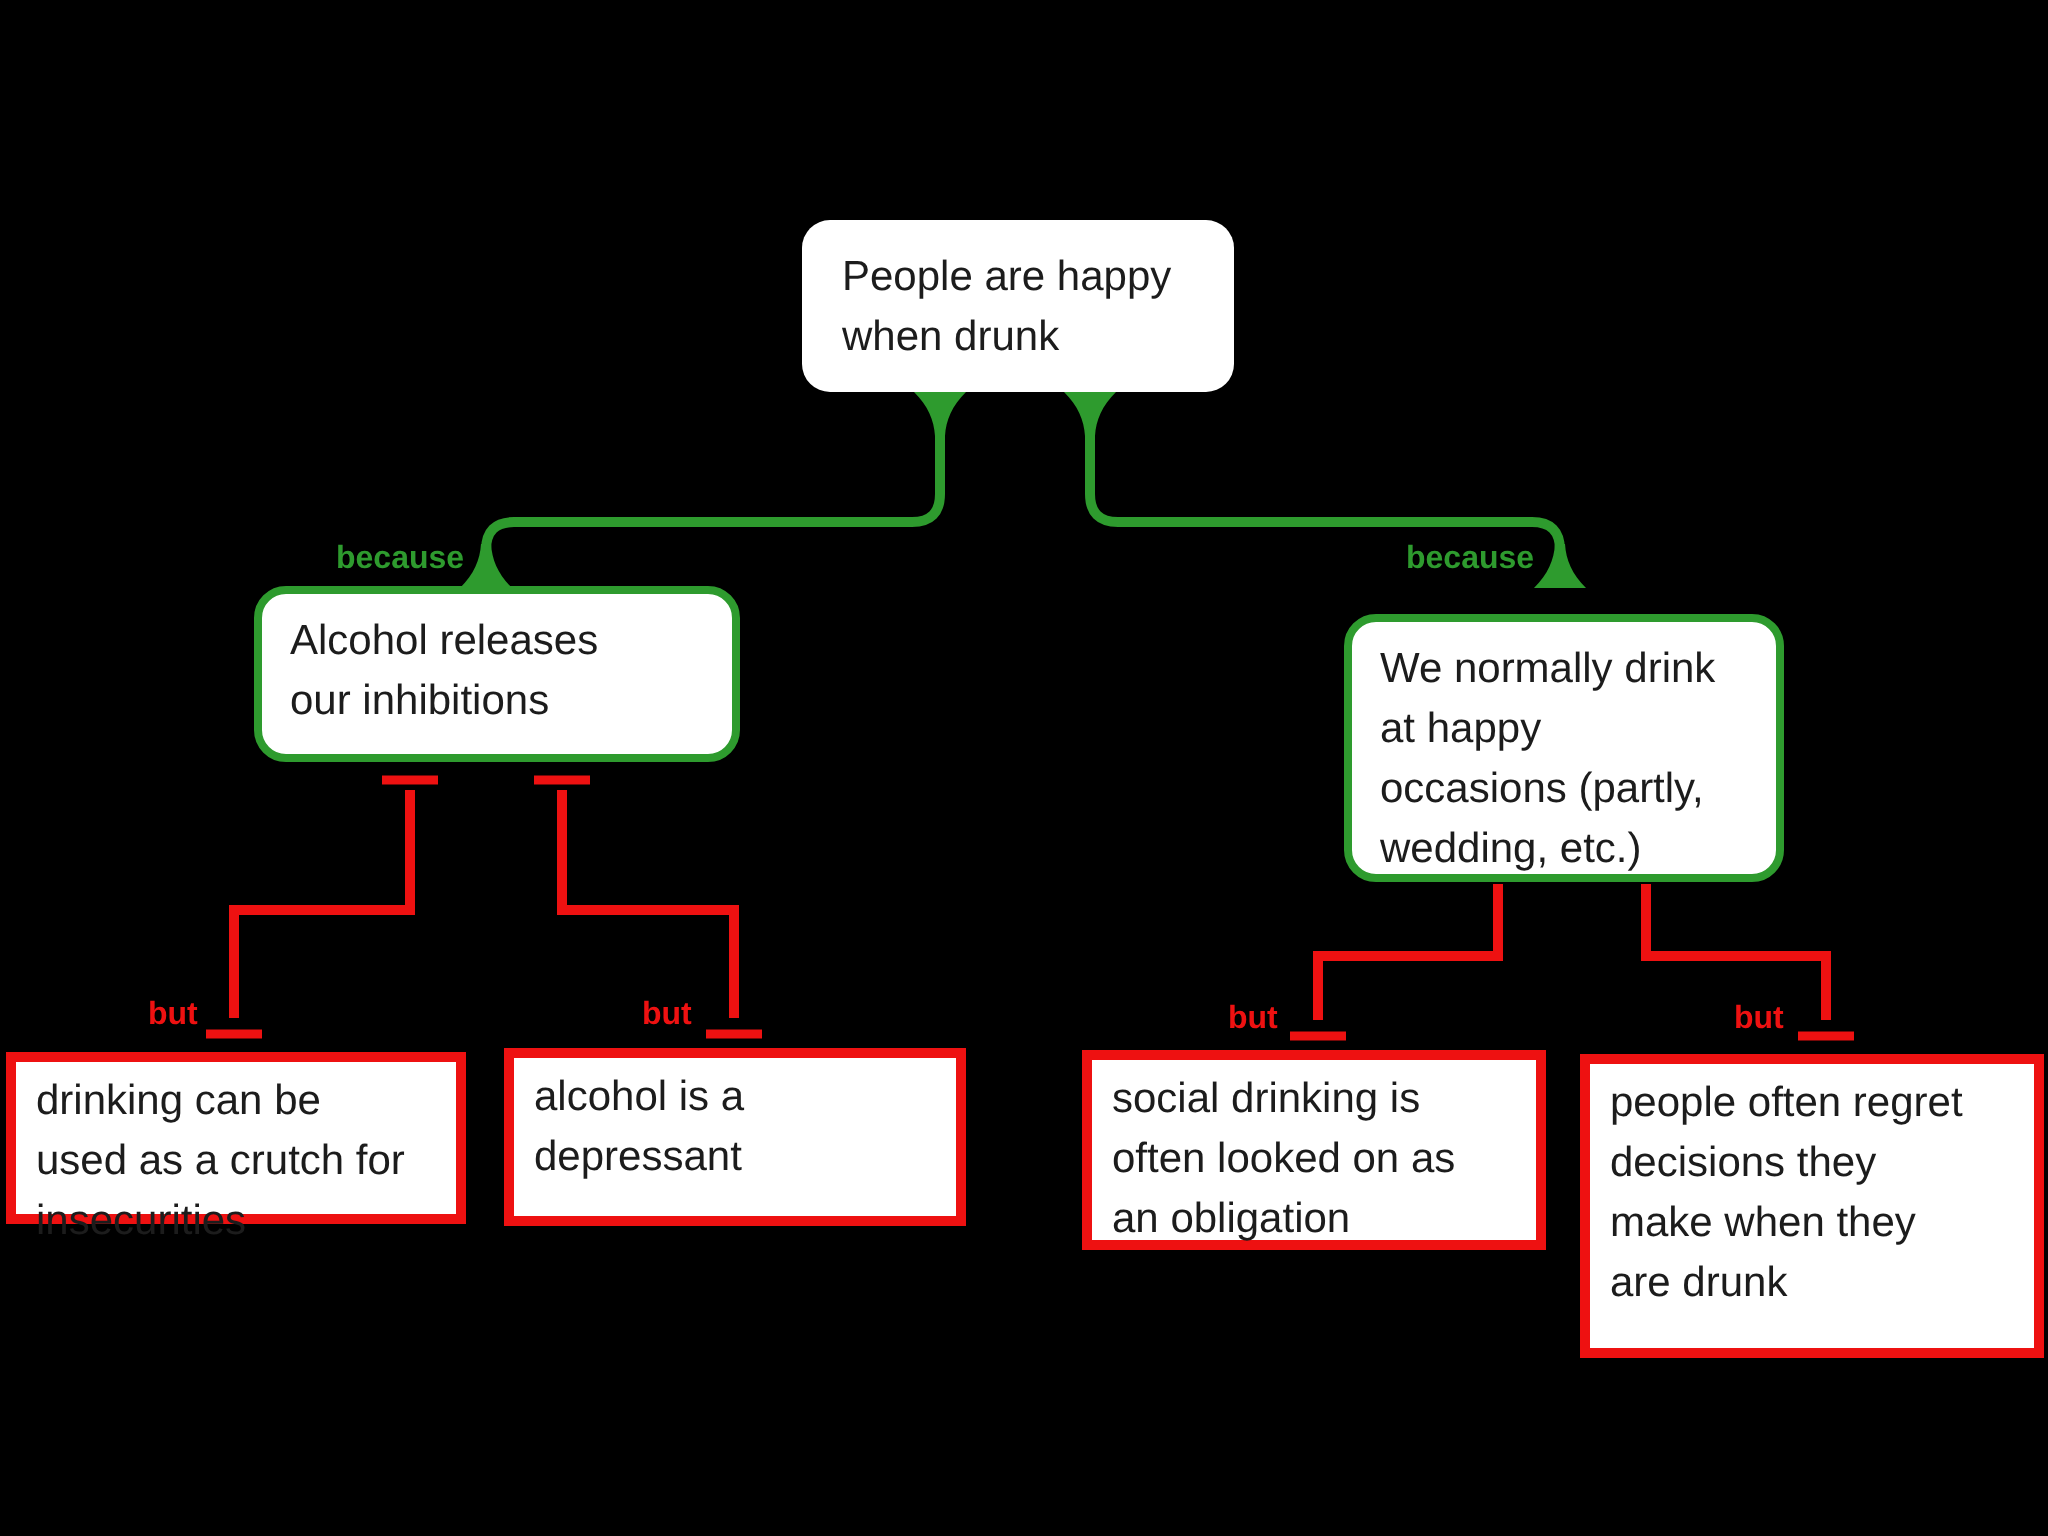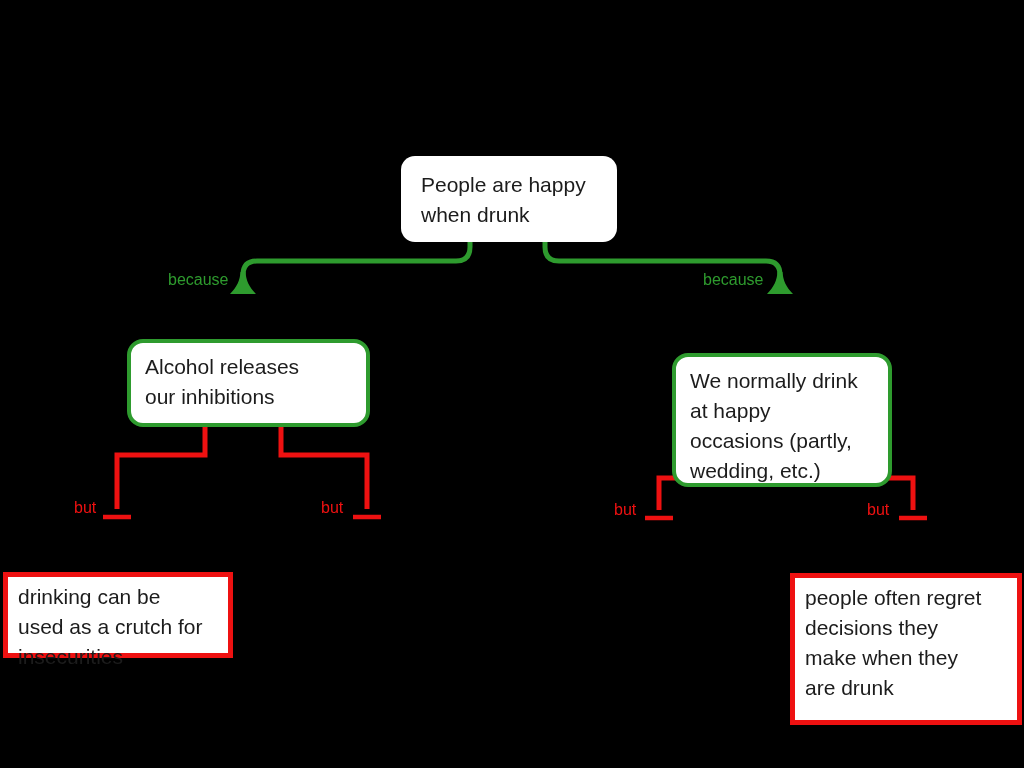--- a/index.html
+++ b/index.html
@@ -19,40 +19,39 @@
   }
   .layer{position:absolute;left:0;top:0;}
   .node{
     position:absolute;
     box-sizing:border-box;
     background:var(--node-bg);
     color:var(--node-text);
     font-size:21px;
     line-height:30px;
     white-space:pre-line;
-    margin-top:46px;
   }
   .root{
     border-radius:14px;
     padding:14px 20px;
   }
   .reason{
     border:4px solid var(--support);
     border-radius:16px;
     padding:9px 14px;
   }
   .objection{
     border:5px solid var(--objection);
     border-radius:0;
     padding:5px 10px;
   }
   .conn-label{
     position:absolute;
     font-size:16px;
-    font-weight:normal;
+    font-weight:bold;
     line-height:19px;
   }
   .because{color:var(--support);}
   .but{color:var(--objection);}
   .sup-line{stroke:var(--support);stroke-width:5;fill:none;}
   .sup-fill{fill:var(--support);stroke:none;}
   .obj-line{stroke:var(--objection);stroke-width:5;fill:none;stroke-linejoin:miter;}
   .obj-bar{stroke:var(--objection);stroke-width:4.5;fill:none;}
 </style>
 </head>
@@ -101,20 +100,25 @@
 
   <div class="node reason" style="left:672px;top:307px;width:220px;height:134px">We normally drink
 at happy
 occasions (partly,
 wedding, etc.)</div>
 
   <div class="node objection" style="left:3px;top:526px;width:230px;height:86px">drinking can be
 used as a crutch for
 insecurities</div>
 
+  <div class="node objection" style="left:252px;top:524px;width:231px;height:89px">alcohol is a
+depressant</div>
 
+  <div class="node objection" style="left:541px;top:525px;width:232px;height:100px">social drinking is
+often looked on as
+an obligation</div>
 
   <div class="node objection" style="left:790px;top:527px;width:232px;height:152px">people often regret
 decisions they
 make when they
 are drunk</div>
 
 </div>
 
 </body></html>

